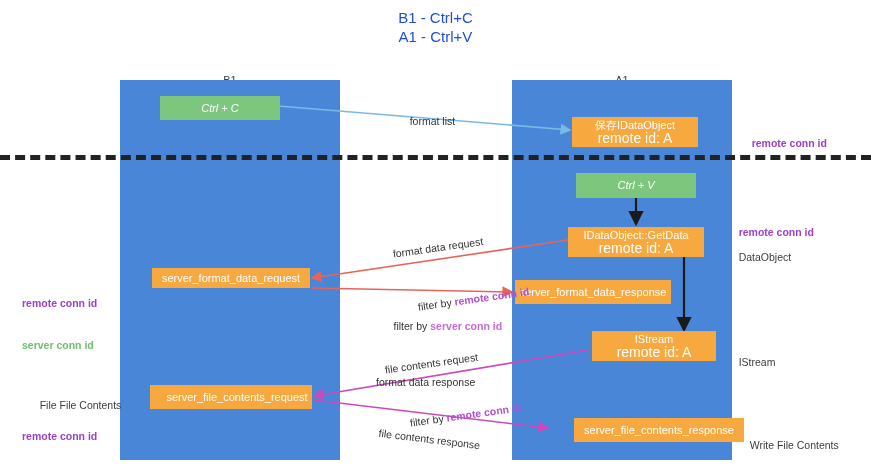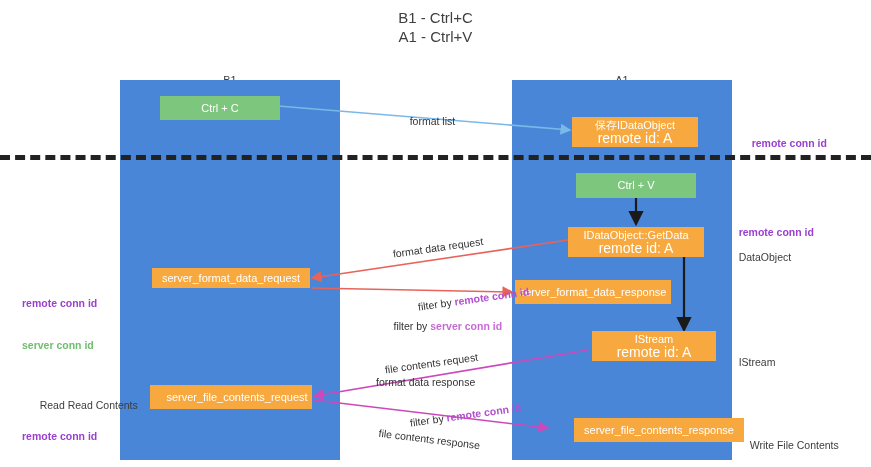--- a/index.html
+++ b/index.html
@@ -16,21 +16,21 @@
     overflow: hidden;
   }
   .title {
     position: absolute;
     left: 0;
     top: 8px;
     width: 871px;
     text-align: center;
     font-size: 15px;
     line-height: 19px;
-    color: #404040;
+    color: #1d4ed8;
     white-space: pre;
   }
   .col-header {
     position: absolute;
     text-align: center;
     font-size: 11px;
     line-height: 13px;
     color: #3c3c3c;
     white-space: pre;
   }
@@ -44,21 +44,21 @@
     display: flex;
     flex-direction: column;
     align-items: center;
     justify-content: center;
     text-align: center;
     color: #ffffff;
     font-size: 11px;
     line-height: 13px;
     white-space: pre;
   }
-  .node.green { background: #7dc67d; }
+  .node.green { background: #7dc67d; font-style: italic; }
   .node.orange { background: #f7a83e; }
   .node .l2 { font-size: 14px; }
   .divider {
     position: absolute;
     left: 0;
     top: 155px;
     width: 871px;
     height: 0;
     border-top: 5px dashed #222222;
   }
@@ -230,21 +230,21 @@
   <div class="side-note" style="left:738px; top:424px;">
     <span class="plain">Write File Contents</span>
   </div>
 
   <div class="side-note" style="left:22px; top:268px;">
     <div class="remote">remote conn id</div>
     <div class="server">server conn id</div>
   </div>
 
   <div class="side-note" style="left:28px; top:384px;">
-    <span class="plain">Read Read Contents</span>
+    <span class="plain">File File Contents</span>
   </div>
 
   <div class="side-note" style="left:22px; top:401px;">
     <div class="remote">remote conn id</div>
     
   </div>
 
 </div>
 
 </body></html>

